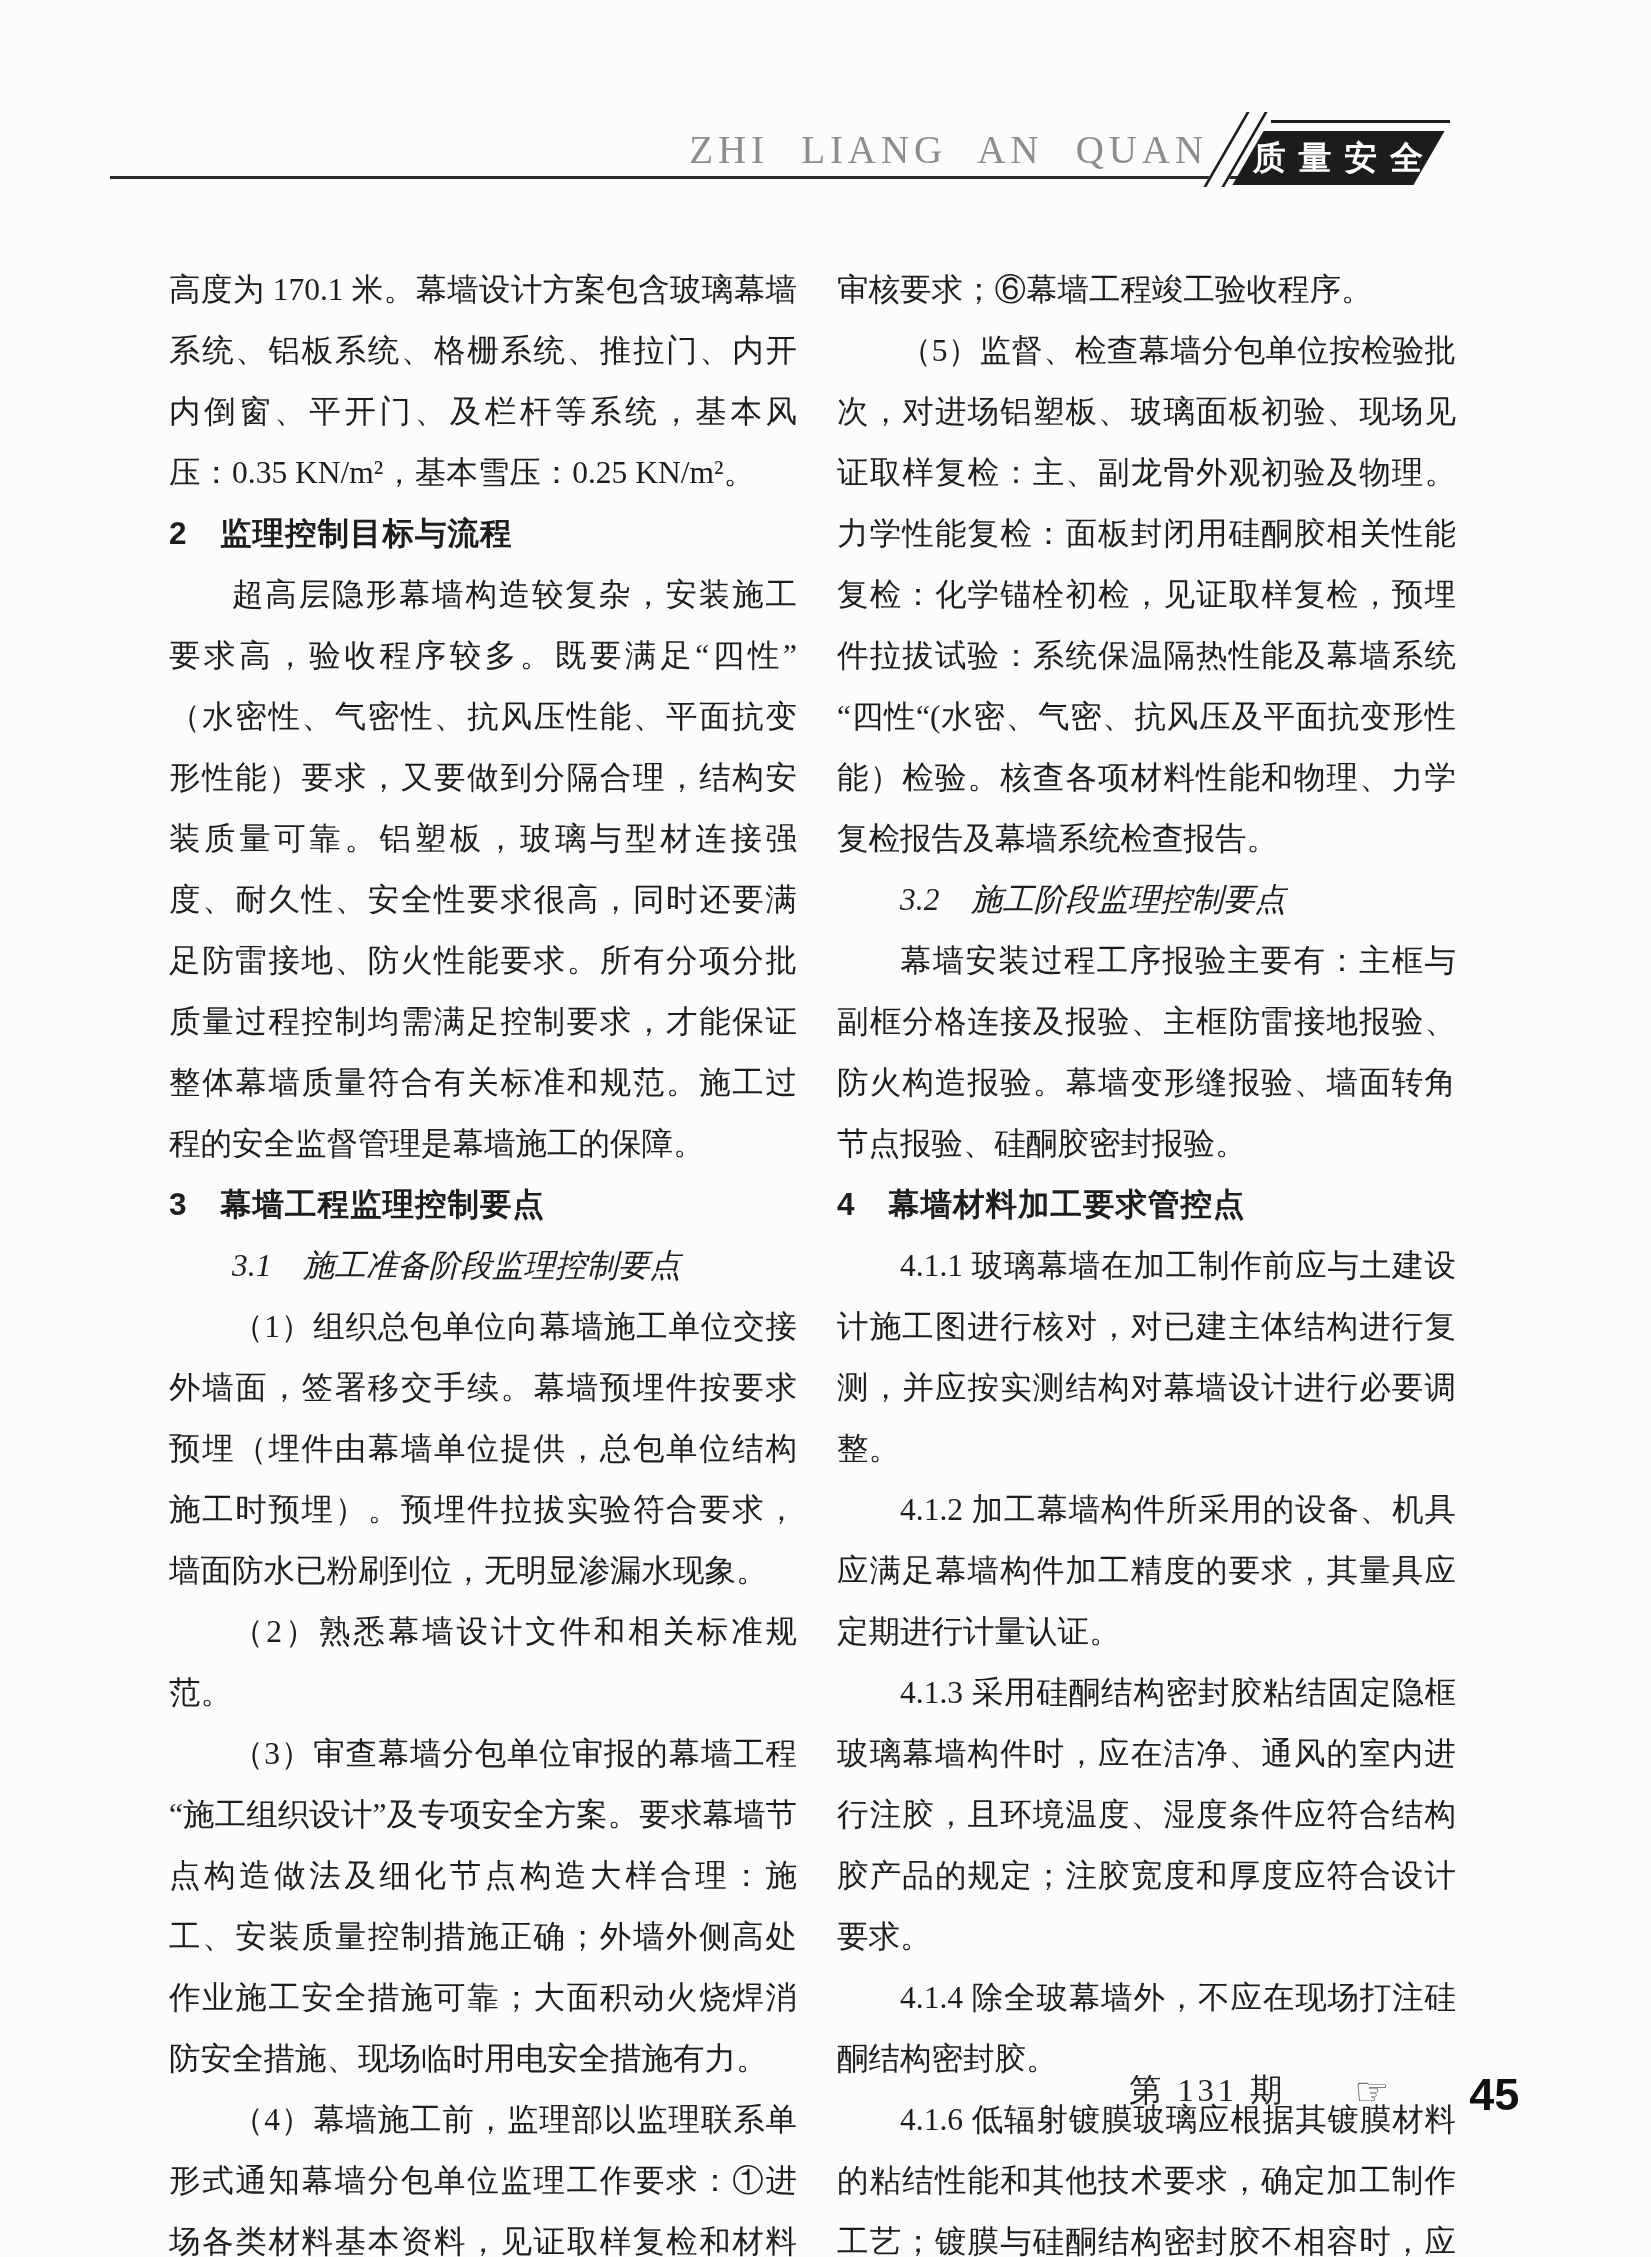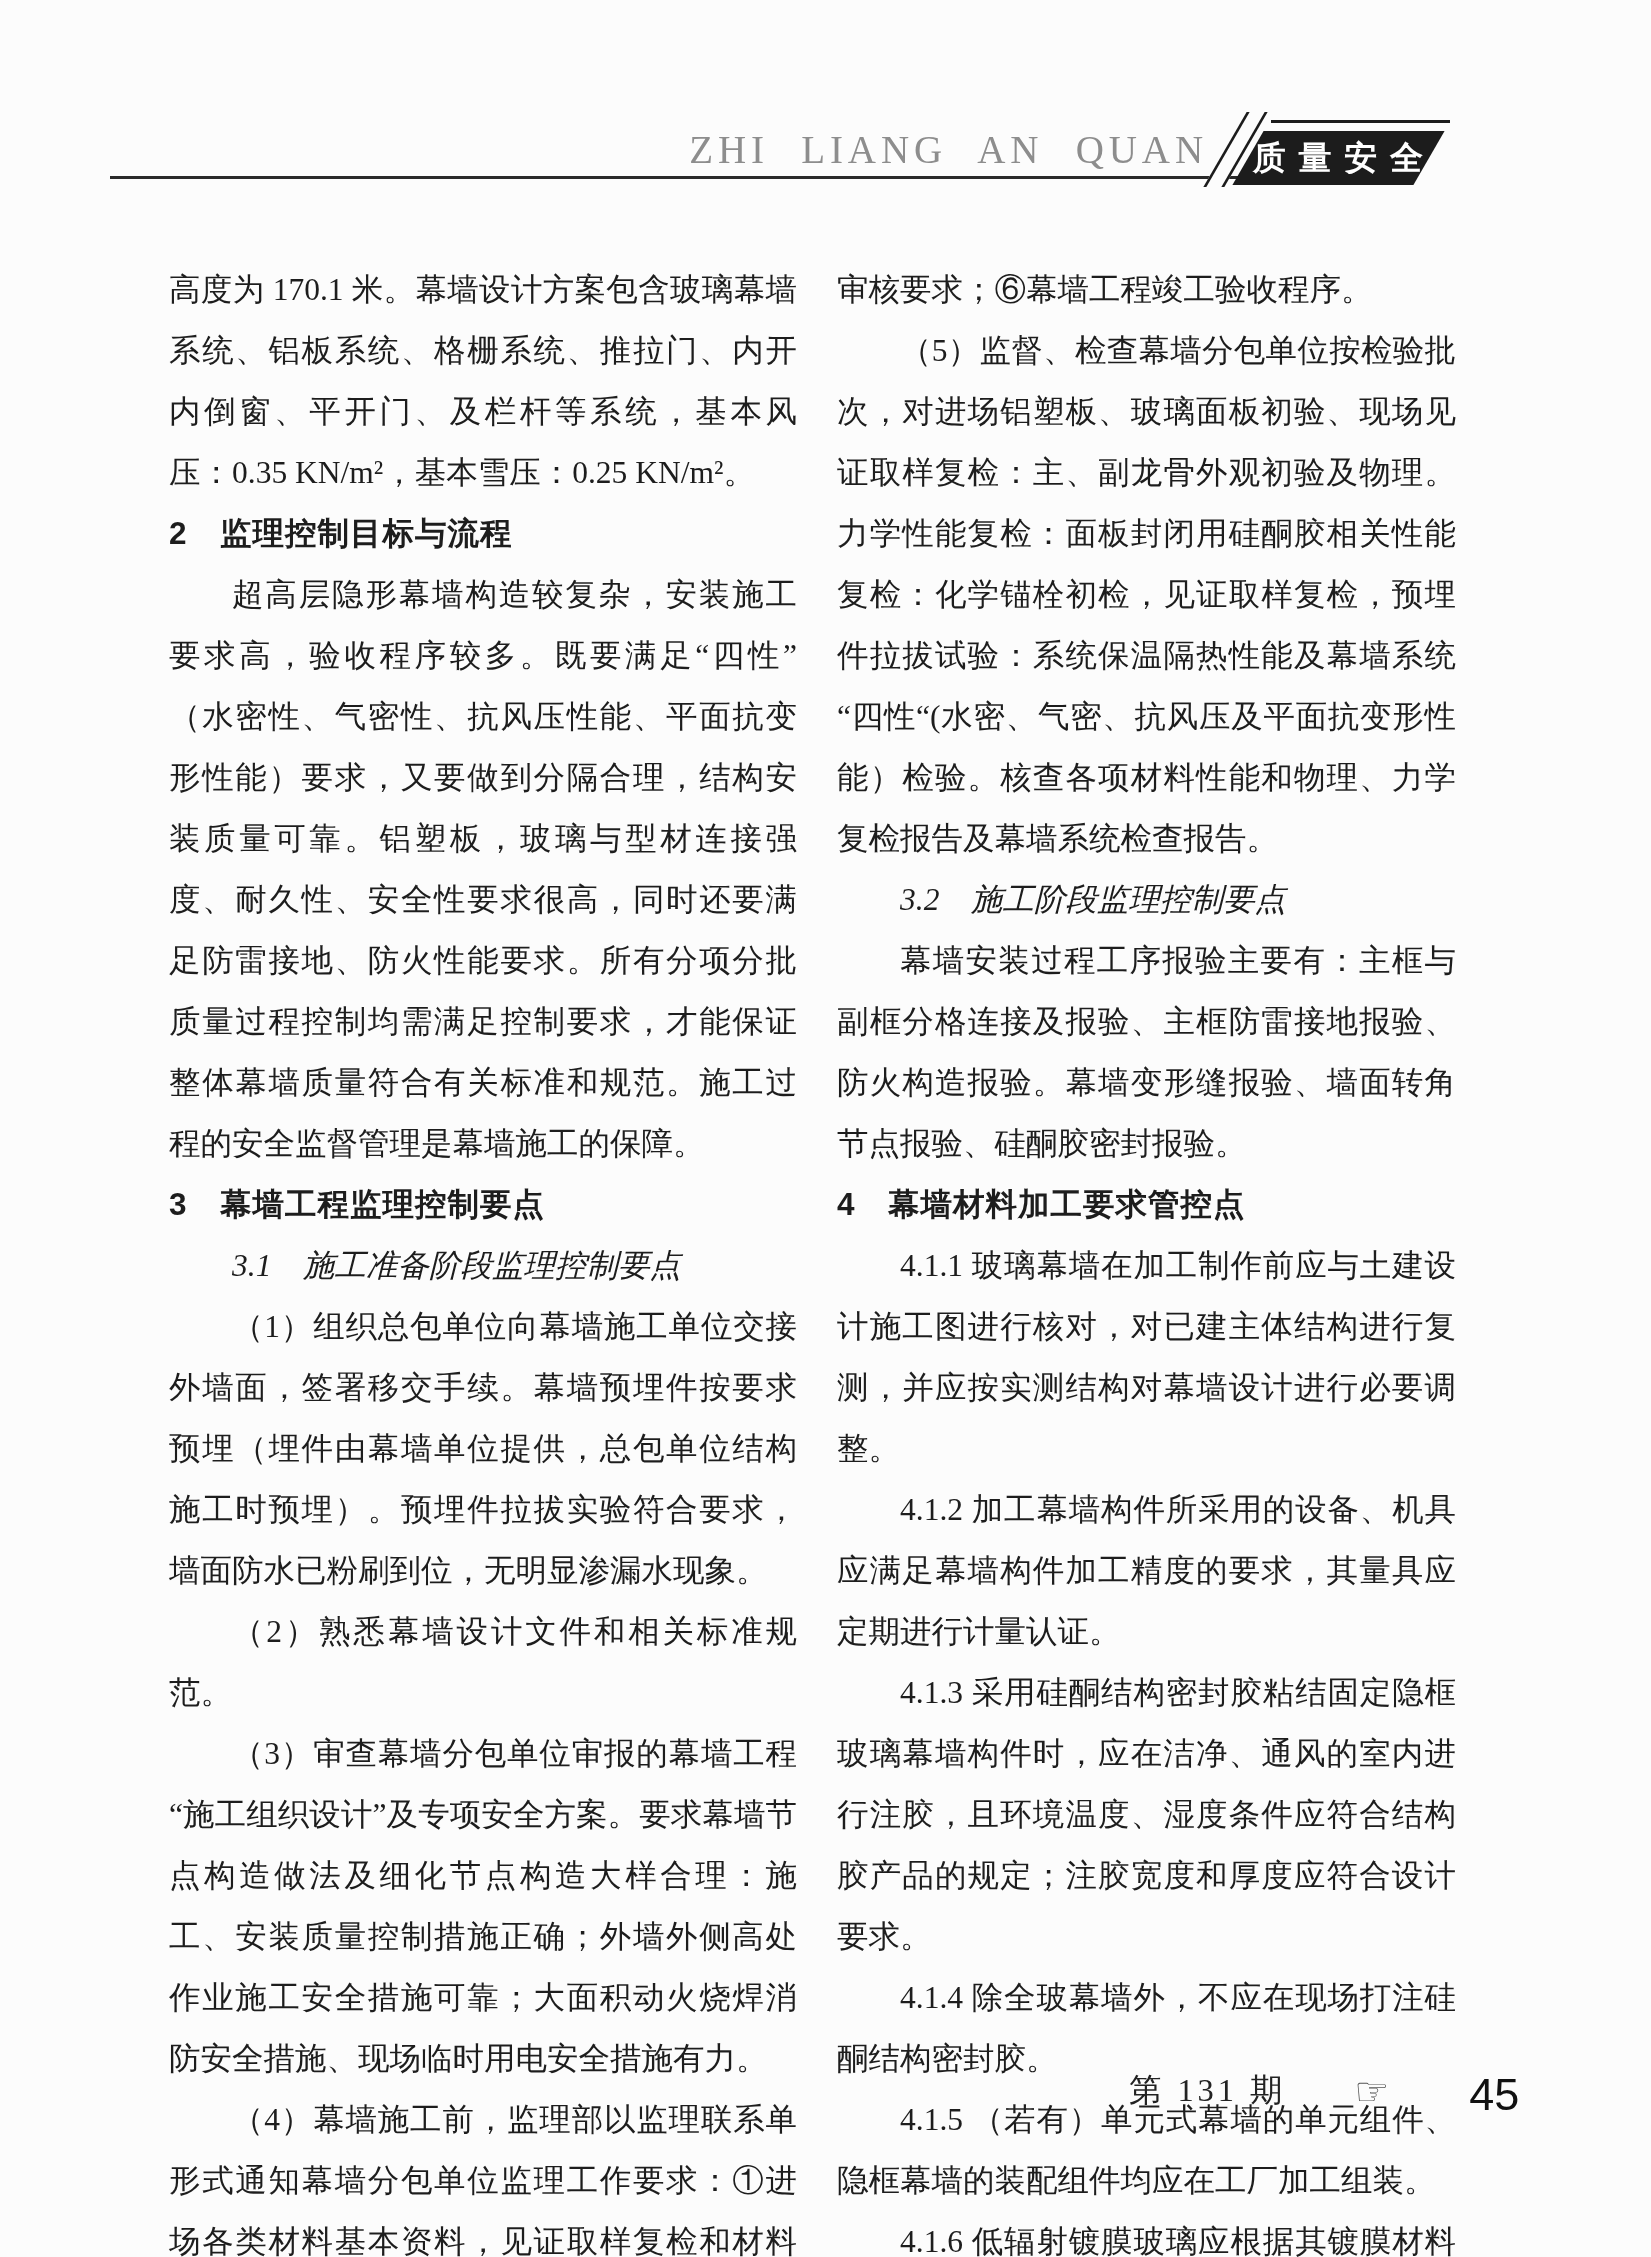--- a/index.html
+++ b/index.html
@@ -89,21 +89,21 @@
   .issue {
     font-size:32.5px; letter-spacing:3.9px; color:#222;
   }
   .hand {
     font-family:"DejaVu Sans", sans-serif;
     font-size:39px; color:#555;
     margin-left:33px;
   }
   .pageno {
     font-family:"Liberation Sans", sans-serif;
-    font-weight:normal;
+    font-weight:bold;
     font-size:45px; color:#111;
     margin-left:45px;
   }
 </style>
 </head>
 <body>
 
 <div class="page">
 
   <div class="header">
@@ -131,21 +131,20 @@
   <div class="col col-right">
       <div class="blk para para-first">审核要求；⑥幕墙工程竣工验收程序。</div>
       <div class="blk para">（5）监督、检查幕墙分包单位按检验批次，对进场铝塑板、玻璃面板初验、现场见证取样复检：主、副龙骨外观初验及物理。力学性能复检：面板封闭用硅酮胶相关性能复检：化学锚栓初检，见证取样复检，预埋件拉拔试验：系统保温隔热性能及幕墙系统“四性“(水密、气密、抗风压及平面抗变形性能）检验。核查各项材料性能和物理、力学复检报告及幕墙系统检查报告。</div>
       <div class="blk subheading">3.2　施工阶段监理控制要点</div>
       <div class="blk para">幕墙安装过程工序报验主要有：主框与副框分格连接及报验、主框防雷接地报验、防火构造报验。幕墙变形缝报验、墙面转角节点报验、硅酮胶密封报验。</div>
       <div class="blk heading">4　幕墙材料加工要求管控点</div>
       <div class="blk para">4.1.1 玻璃幕墙在加工制作前应与土建设计施工图进行核对，对已建主体结构进行复测，并应按实测结构对幕墙设计进行必要调整。</div>
       <div class="blk para">4.1.2 加工幕墙构件所采用的设备、机具应满足幕墙构件加工精度的要求，其量具应定期进行计量认证。</div>
       <div class="blk para">4.1.3 采用硅酮结构密封胶粘结固定隐框玻璃幕墙构件时，应在洁净、通风的室内进行注胶，且环境温度、湿度条件应符合结构胶产品的规定；注胶宽度和厚度应符合设计要求。</div>
       <div class="blk para">4.1.4 除全玻幕墙外，不应在现场打注硅酮结构密封胶。</div>
-      <div class="blk para">4.1.5 （若有）单元式幕墙的单元组件、隐框幕墙的装配组件均应在工厂加工组装。</div>
       <div class="blk para">4.1.6 低辐射镀膜玻璃应根据其镀膜材料的粘结性能和其他技术要求，确定加工制作工艺；镀膜与硅酮结构密封胶不相容时，应除去镀膜层。</div>
       <div class="blk para">4.1.7 硅酮结构密封胶不宜作为硅酮建筑密封胶使用。</div>
       <div class="blk para">4.1.8 用硅酮结构密封胶黏结固定构件时，注</div>
     </div>
 
   <div class="footer">
     <span class="issue">第 131 期</span>
     <span class="hand">☞</span>
     <span class="pageno">45</span>
   </div>

